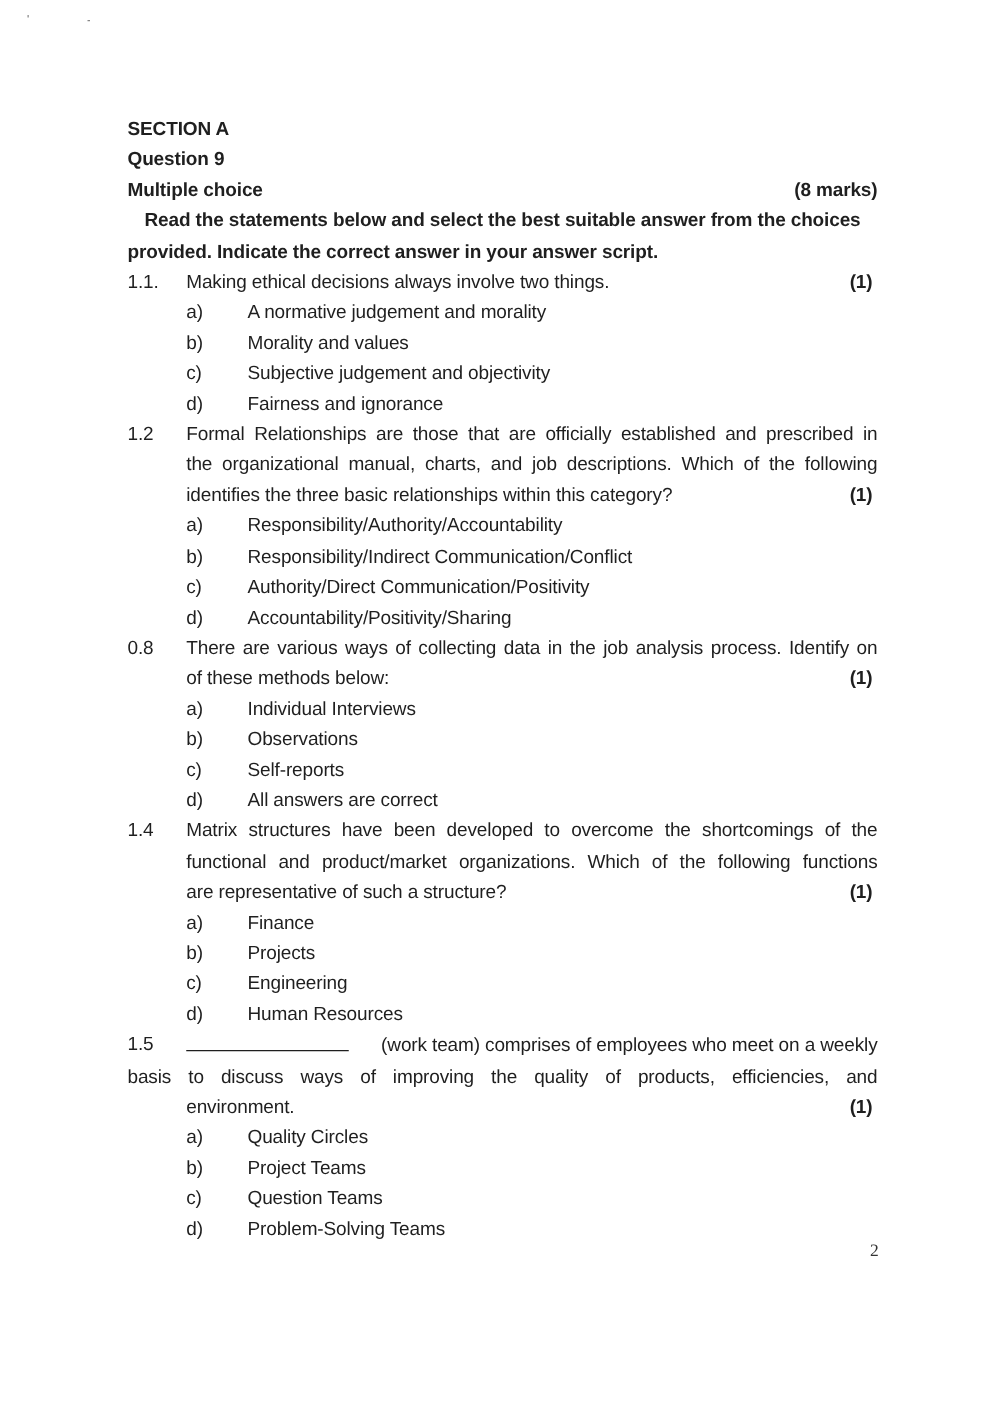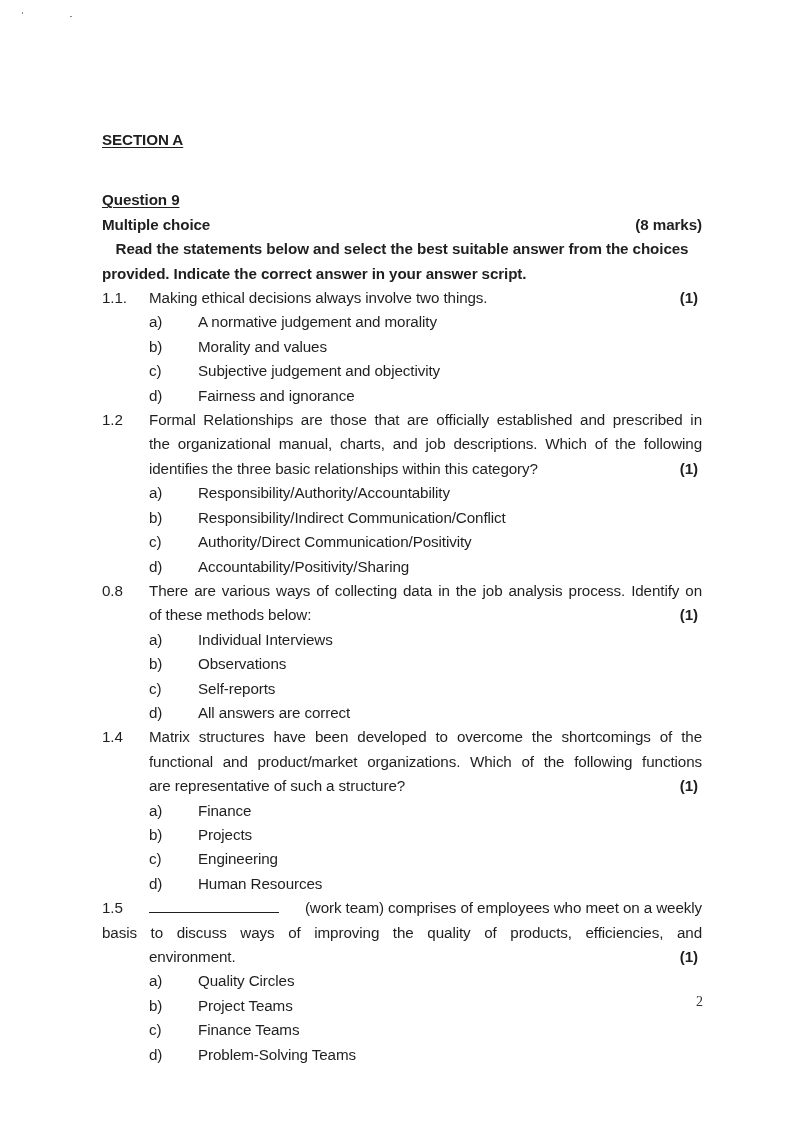--- a/index.html
+++ b/index.html
@@ -24,21 +24,21 @@
     .page {
       position: absolute;
       left: 102px;
       top: 92px;
       width: 600px;
       font-size: 15.2px;
       line-height: 24.4px;
       letter-spacing: -0.1px;
     }
     .bold { font-weight: bold; }
-    .u { text-decoration: underline; text-underline-offset: 2px; margin-top: 36px; }
+    .u { text-underline-offset: 2px; }
     .row {
       display: flex;
       justify-content: space-between;
       align-items: baseline;
     }
     .q {
       position: relative;
       padding-left: 47px;
     }
     .qnum {
@@ -232,21 +232,21 @@
       <li class="opt">
           <span class="opt-letter">a)</span>
           <span>Quality Circles</span>
         </li>
       <li class="opt">
           <span class="opt-letter">b)</span>
           <span>Project Teams</span>
         </li>
       <li class="opt">
           <span class="opt-letter">c)</span>
-          <span>Finance Teams</span>
+          <span>Question Teams</span>
         </li>
       <li class="opt">
           <span class="opt-letter">d)</span>
           <span>Problem-Solving Teams</span>
         </li>
     </ul>
   </div>
 
 </div>
 

